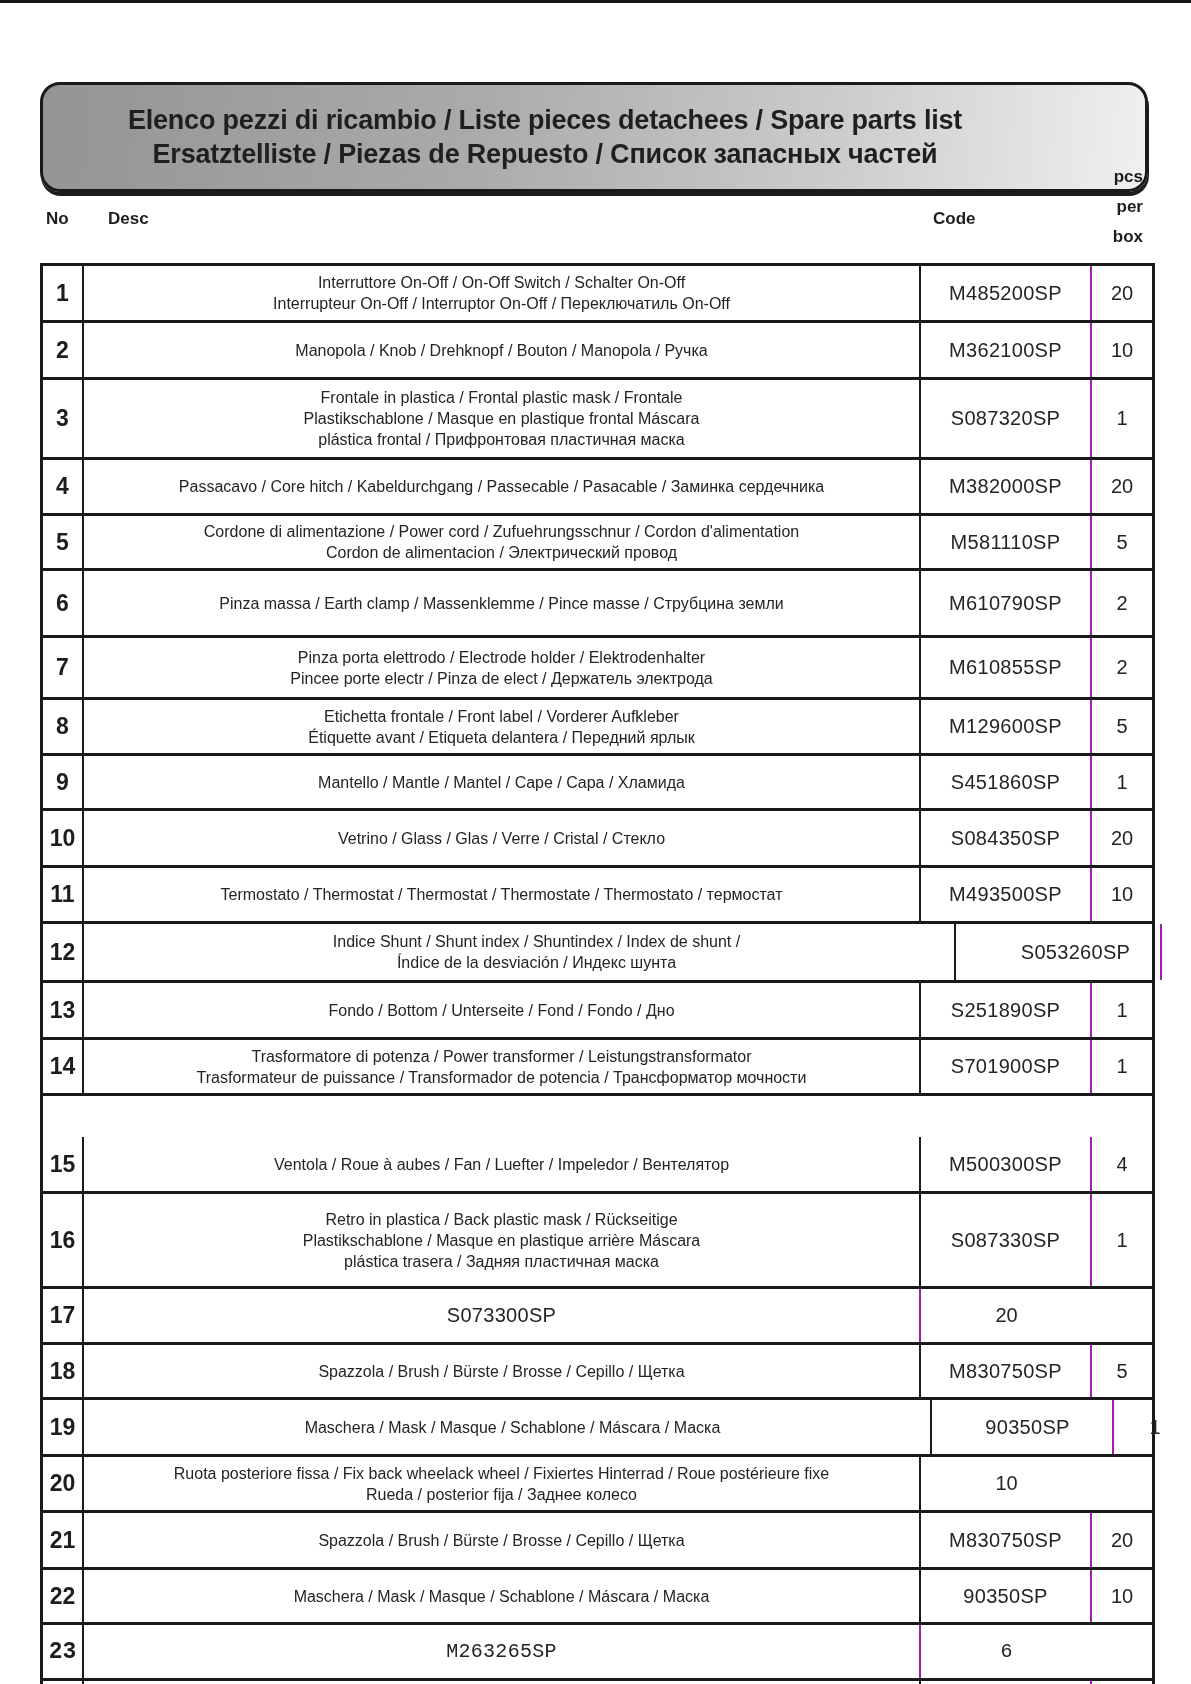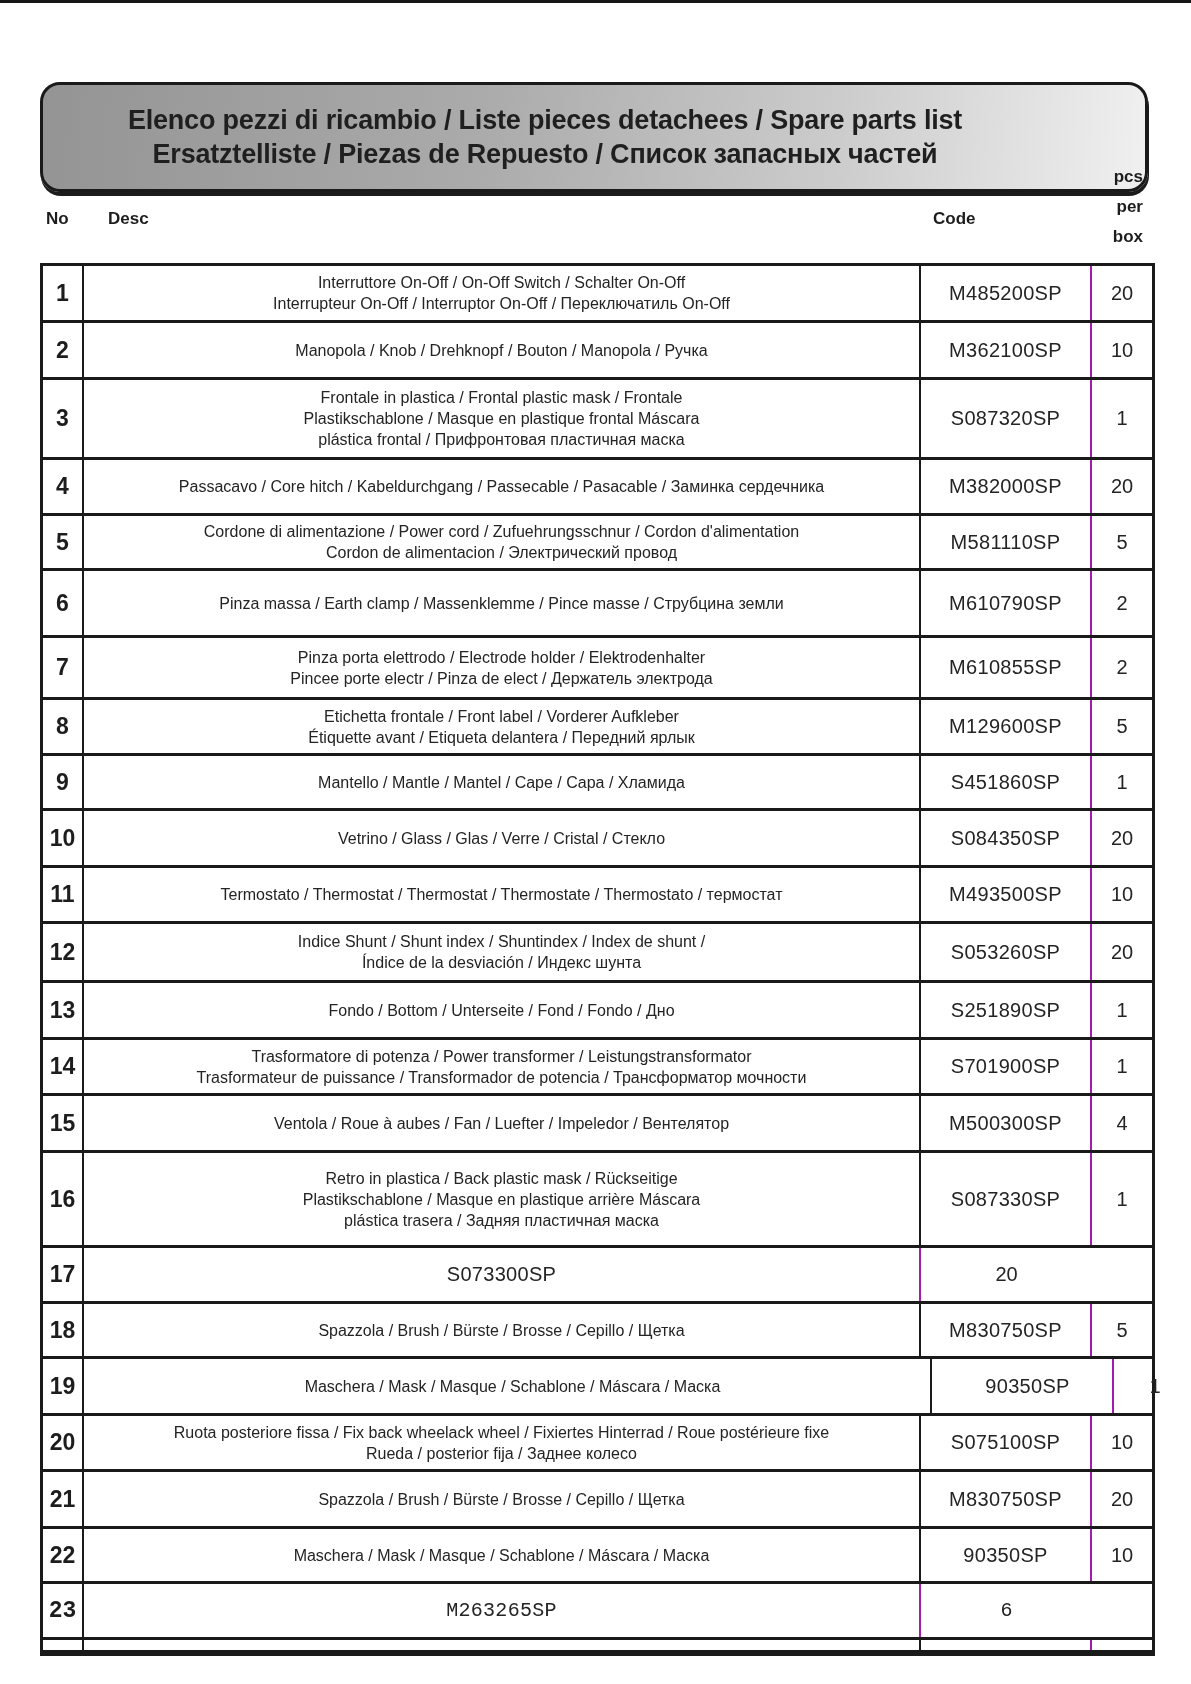--- a/index.html
+++ b/index.html
@@ -170,21 +170,21 @@
     <div class="cell pcs">20</div>
   </div>
 
   <div class="row" style="min-height: 56px;">
     <div class="cell no">11</div>
     <div class="cell desc">Termostato / Thermostat / Thermostat / Thermostate / Thermostato / термостат</div>
     <div class="cell code">M493500SP</div>
     <div class="cell pcs">10</div>
   </div>
 
-  <div class="row" style="min-height: 59px;">
+  <div class="row" style="min-height: 59px; gap: 35px;">
     <div class="cell no">12</div>
     <div class="cell desc">Indice Shunt / Shunt index / Shuntindex / Index de shunt /
 Índice de la desviación / Индекс шунта</div>
     <div class="cell code">S053260SP</div>
     <div class="cell pcs">20</div>
   </div>
 
   <div class="row" style="min-height: 57px;">
     <div class="cell no">13</div>
     <div class="cell desc">Fondo / Bottom / Unterseite / Fond / Fondo / Дно</div>
@@ -193,21 +193,21 @@
   </div>
 
   <div class="row" style="min-height: 56px;">
     <div class="cell no">14</div>
     <div class="cell desc">Trasformatore di potenza / Power transformer / Leistungstransformator
 Trasformateur de puissance / Transformador de potencia / Трансформатор мочности</div>
     <div class="cell code">S701900SP</div>
     <div class="cell pcs">1</div>
   </div>
 
-  <div class="row" style="min-height: 57px;">
+  <div class="row" style="min-height: 57px; margin-top: 41px;">
     <div class="cell no">15</div>
     <div class="cell desc">Ventola / Roue à aubes / Fan / Luefter / Impeledor / Вентелятор</div>
     <div class="cell code">M500300SP</div>
     <div class="cell pcs">4</div>
   </div>
 
   <div class="row" style="min-height: 95px;">
     <div class="cell no">16</div>
     <div class="cell desc">Retro in plastica / Back plastic mask / Rückseitige
 Plastikschablone / Masque en plastique arrière Máscara
@@ -233,21 +233,20 @@
     <div class="cell no">19</div>
     <div class="cell desc">Maschera / Mask / Masque / Schablone / Máscara / Маска</div>
     <div class="cell code">90350SP</div>
     <div class="cell pcs">1</div>
   </div>
 
   <div class="row" style="min-height: 56px;">
     <div class="cell no">20</div>
     <div class="cell desc">Ruota posteriore fissa / Fix back wheelack wheel / Fixiertes Hinterrad / Roue postérieure fixe
 Rueda / posterior fija / Заднее колесо</div>
-    <div class="cell code">S075100SP</div>
     <div class="cell pcs">10</div>
   </div>
 
   <div class="row" style="min-height: 57px;">
     <div class="cell no">21</div>
     <div class="cell desc">Spazzola / Brush / Bürste / Brosse / Cepillo / Щетка</div>
     <div class="cell code">M830750SP</div>
     <div class="cell pcs">20</div>
   </div>
 

